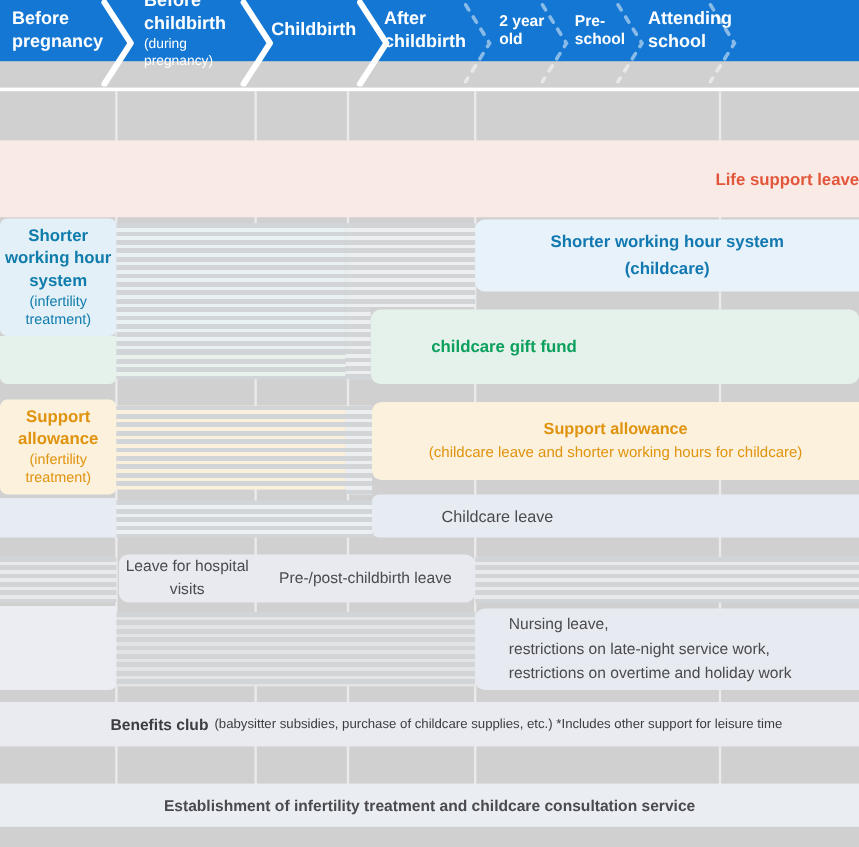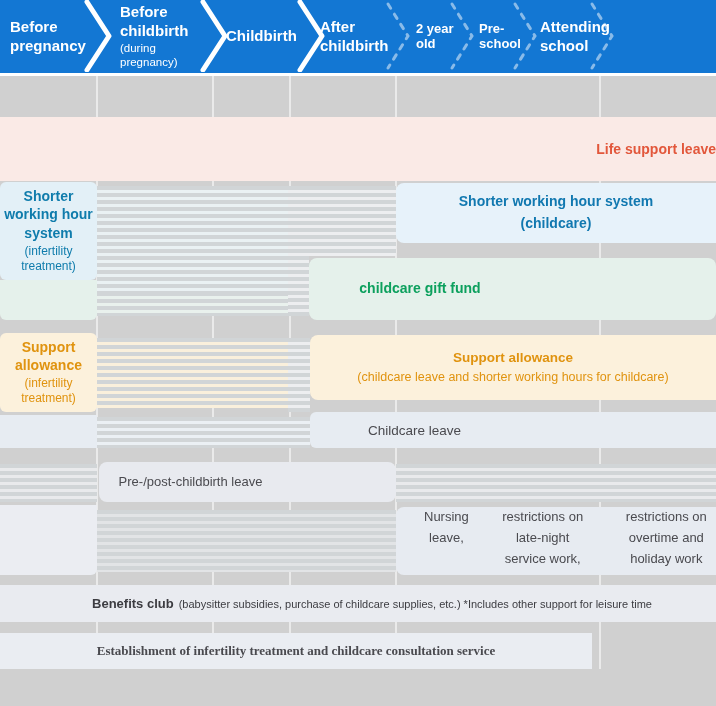--- a/index.html
+++ b/index.html
@@ -1,21 +1,21 @@
 <!DOCTYPE html>
 <html style="--header-bg: #1377D3; --page-bg: #D0D0D0; --pink-bg: #FAEAE6; --red-text: #E2573B; --teal-box-bg: #E3F0F7; --teal-text: #0F7CAC; --blue-box-bg: #E7F2FA; --blue-text: #1178B0; --green-box-bg: #E5F1EB; --green-text: #0CA05D; --cream-box-bg: #FCF1DC; --orange-text: #E0930F; --bluegray-box-bg: #E7ECF2; --gray-box-bg: #E8EAEF; --nursing-box-bg: #E7EBF1; --row-bg: #E9EBF0; --row2-bg: #EAEDF2; --dark-text: #4A4A4F; --darker-text: #3C3C41; --stripe-bar: #D1D5D7;"><head>
 <meta charset="utf-8">
 <style>
   html,body{margin:0;padding:0;}
   body{font-family:"Liberation Sans", sans-serif; background:#fff;}
   #stage-root{position:relative; width:716px; height:706px; overflow:hidden;
     background:var(--page-bg); -webkit-font-smoothing:antialiased;}
 
   
-  .header{position:absolute; left:0; top:0; width:716px; height:73px;
+  .header{position:absolute; left:0; top:0; width:716px; height:51px;
     background:var(--header-bg); display:flex; z-index:2;}
   .cell{box-sizing:border-box; display:flex; flex-direction:column;
     justify-content:center; align-items:flex-start;}
   .stage-label{color:#fff; font-weight:600; font-size:15px; line-height:1.22;}
   .stage-sub{color:#fff; font-weight:500; font-size:11.5px; line-height:1.25; margin-top:1px;}
   .cell:nth-child(1){width:97px; padding-left:10px;}
   .cell:nth-child(2){width:116px; padding-left:23px;}
   .cell:nth-child(3){width:97px; padding-left:13px;}
   .cell:nth-child(4){width:86px; padding-left:10px;}
   .cell:nth-child(5){width:64px; padding-left:20px;}
@@ -79,30 +79,30 @@
   .childcare-box span{margin-left:58px; color:var(--dark-text); font-weight:500; font-size:13.5px;}
 
   .hosp-box{left:99px; top:462px; width:297px; height:40px; background:var(--gray-box-bg);
     display:flex; align-items:center;}
   .hosp-box .lbl{text-align:center; color:var(--dark-text); font-weight:500; font-size:13px; line-height:1.45;}
   .hosp-box .lbl1{width:114px;}
   .hosp-box .lbl2{width:183px;}
 
   .nursing-left{left:0; top:505px; width:97px; height:70px; background:#EBEDF2; border-radius:0 0 6px 0;}
   .nursing-box{left:396px; top:507px; width:320px; height:68px; background:var(--nursing-box-bg);
-    display:flex; flex-direction:row; justify-content:center;text-align:center;}
+    display:flex; flex-direction:column; justify-content:center;}
   .nursing-box div{margin-left:28px; color:var(--dark-text); font-weight:500; font-size:13px; line-height:1.6;}
 
   .benefits-row{left:0; top:585px; width:716px; height:37px; background:var(--row-bg);
     display:flex; align-items:center; justify-content:center;}
   .benefits-row .b1{color:var(--darker-text); font-weight:700; font-size:13px;padding-left:28px;}
   .benefits-row .b2{color:var(--darker-text); font-weight:400; font-size:11px; margin-left:5px;}
 
-  .consult-row{left:0; top:633px; width:592px; height:36px; background:var(--row2-bg);
-    display:flex; align-items:center; justify-content:center;font-family:Liberation Serif, serif;}
+  .consult-row{left:0; top:653px; width:716px; height:36px; background:var(--row2-bg);
+    display:flex; align-items:center; justify-content:center;}
   .consult-row span{color:var(--dark-text); font-weight:600; font-size:13px;}
 </style>
 </head>
 <body>
 
 <div id="stage-root">
 
   <div class="header">
     <div class="cell">
       <span class="stage-label">Before pregnancy</span>
@@ -196,20 +196,21 @@
   </div>
 
   <div class="box childcare-left"></div>
   <div class="stripes st-bluelt" style="left:97px; top:417px; width:213px; height:31px;"></div>
   <div class="box childcare-box">
     <span>Childcare leave</span>
   </div>
 
   <div class="stripes st-left" style="left:0; top:464px; width:97px; height:38px;"></div>
   <div class="box hosp-box r-all">
+    <div class="lbl lbl1">Leave for hospital visits</div>
     <div class="lbl lbl2">Pre-/post-childbirth leave</div>
   </div>
   <div class="stripes st-left" style="left:396px; top:464px; width:320px; height:38px;"></div>
 
   <div class="box nursing-left"></div>
   <div class="stripes st-graysub" style="left:97px; top:510px; width:299px; height:62px;"></div>
   <div class="box nursing-box r-rightflush">
     <div>Nursing leave,</div>
     <div>restrictions on late-night service work,</div>
     <div>restrictions on overtime and holiday work</div>

